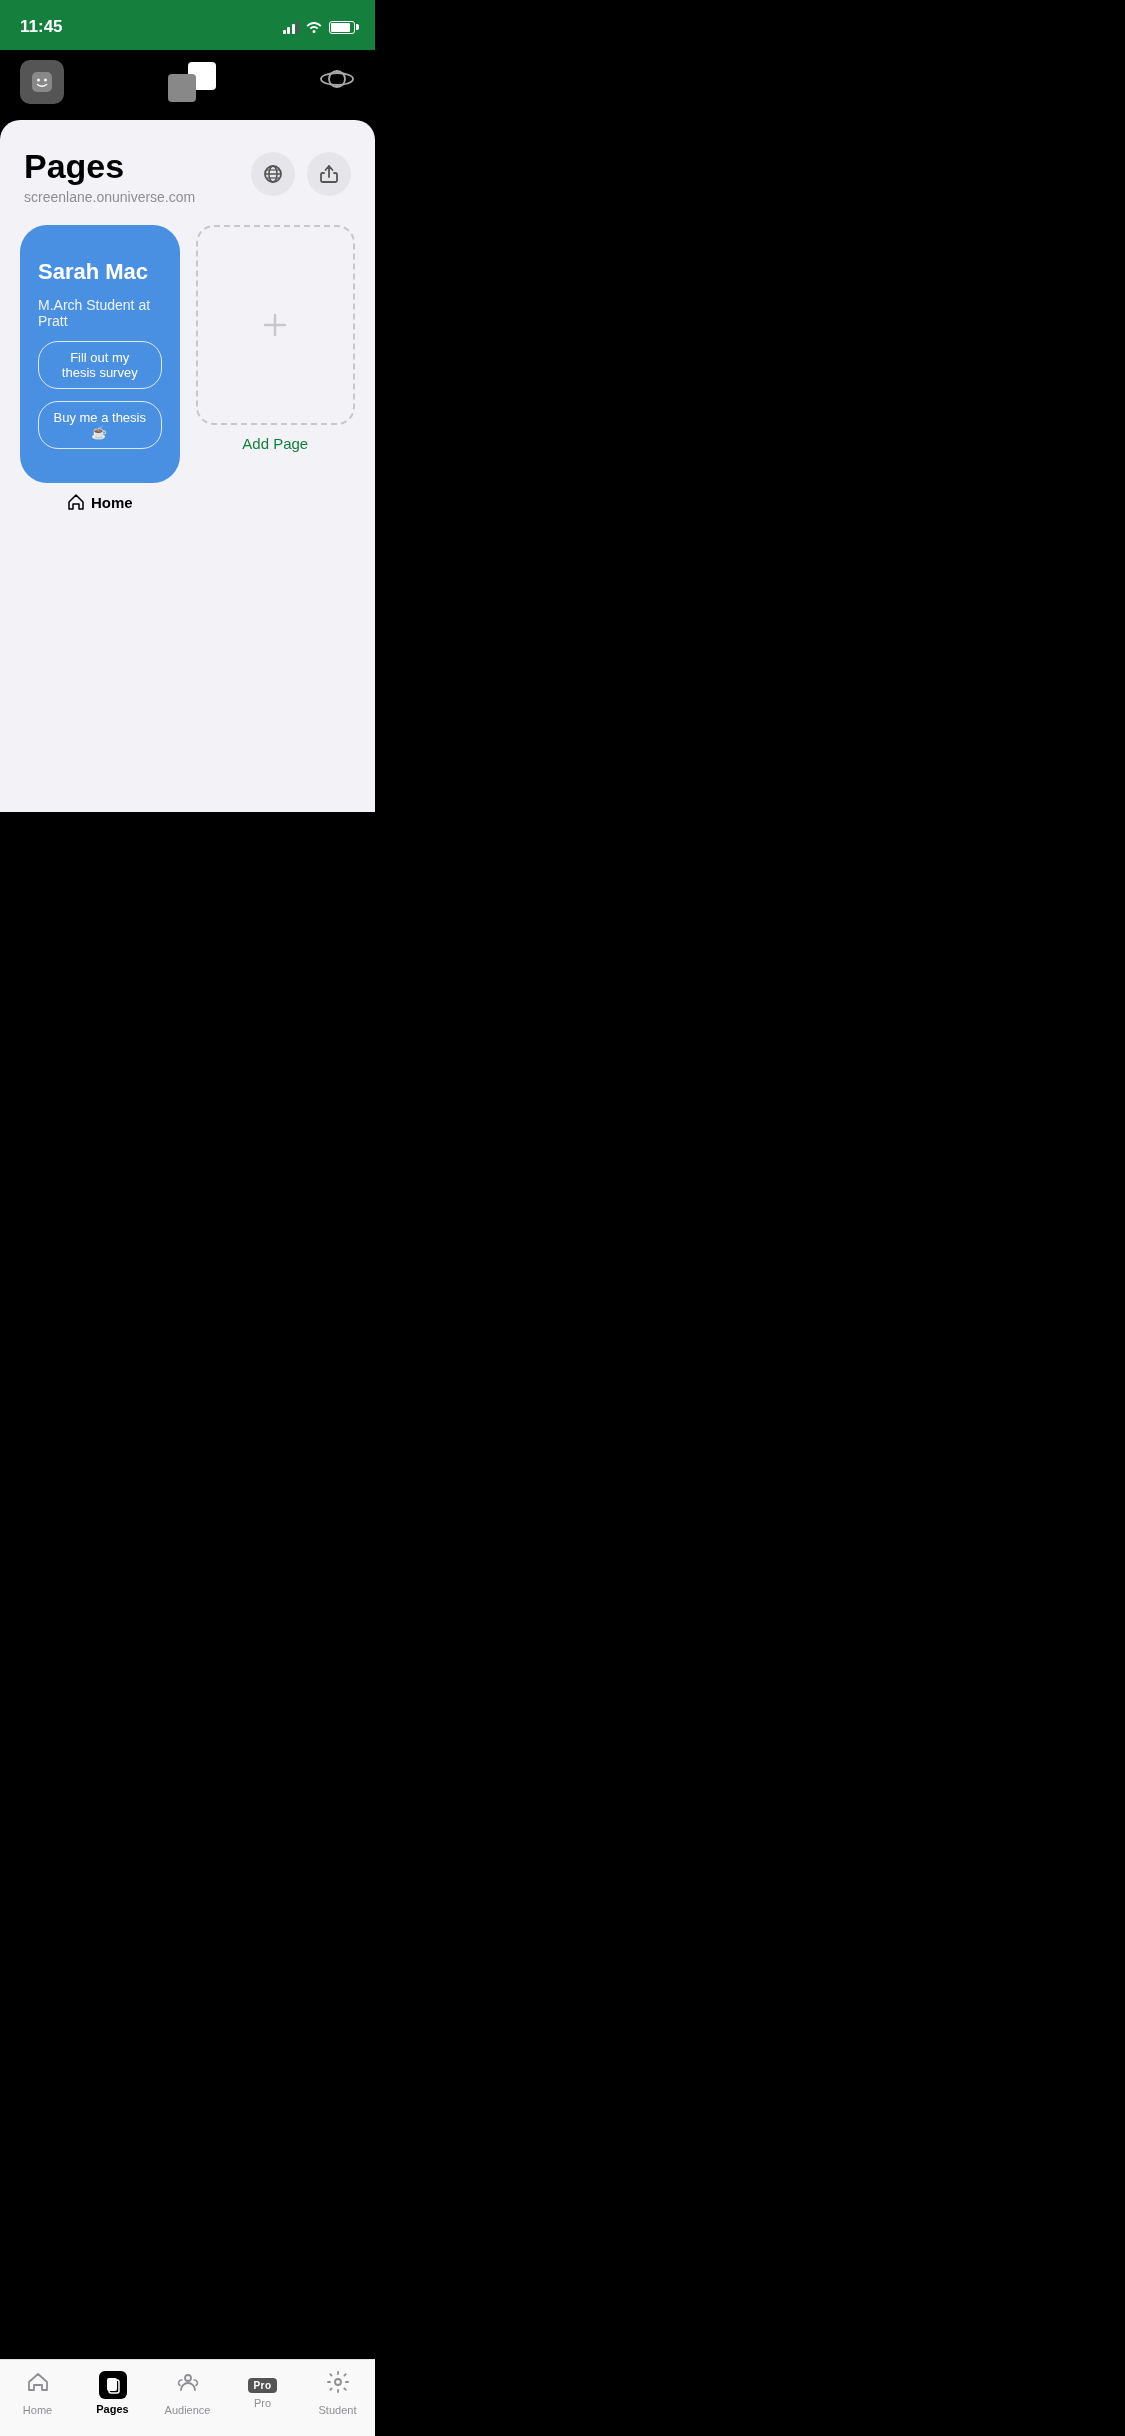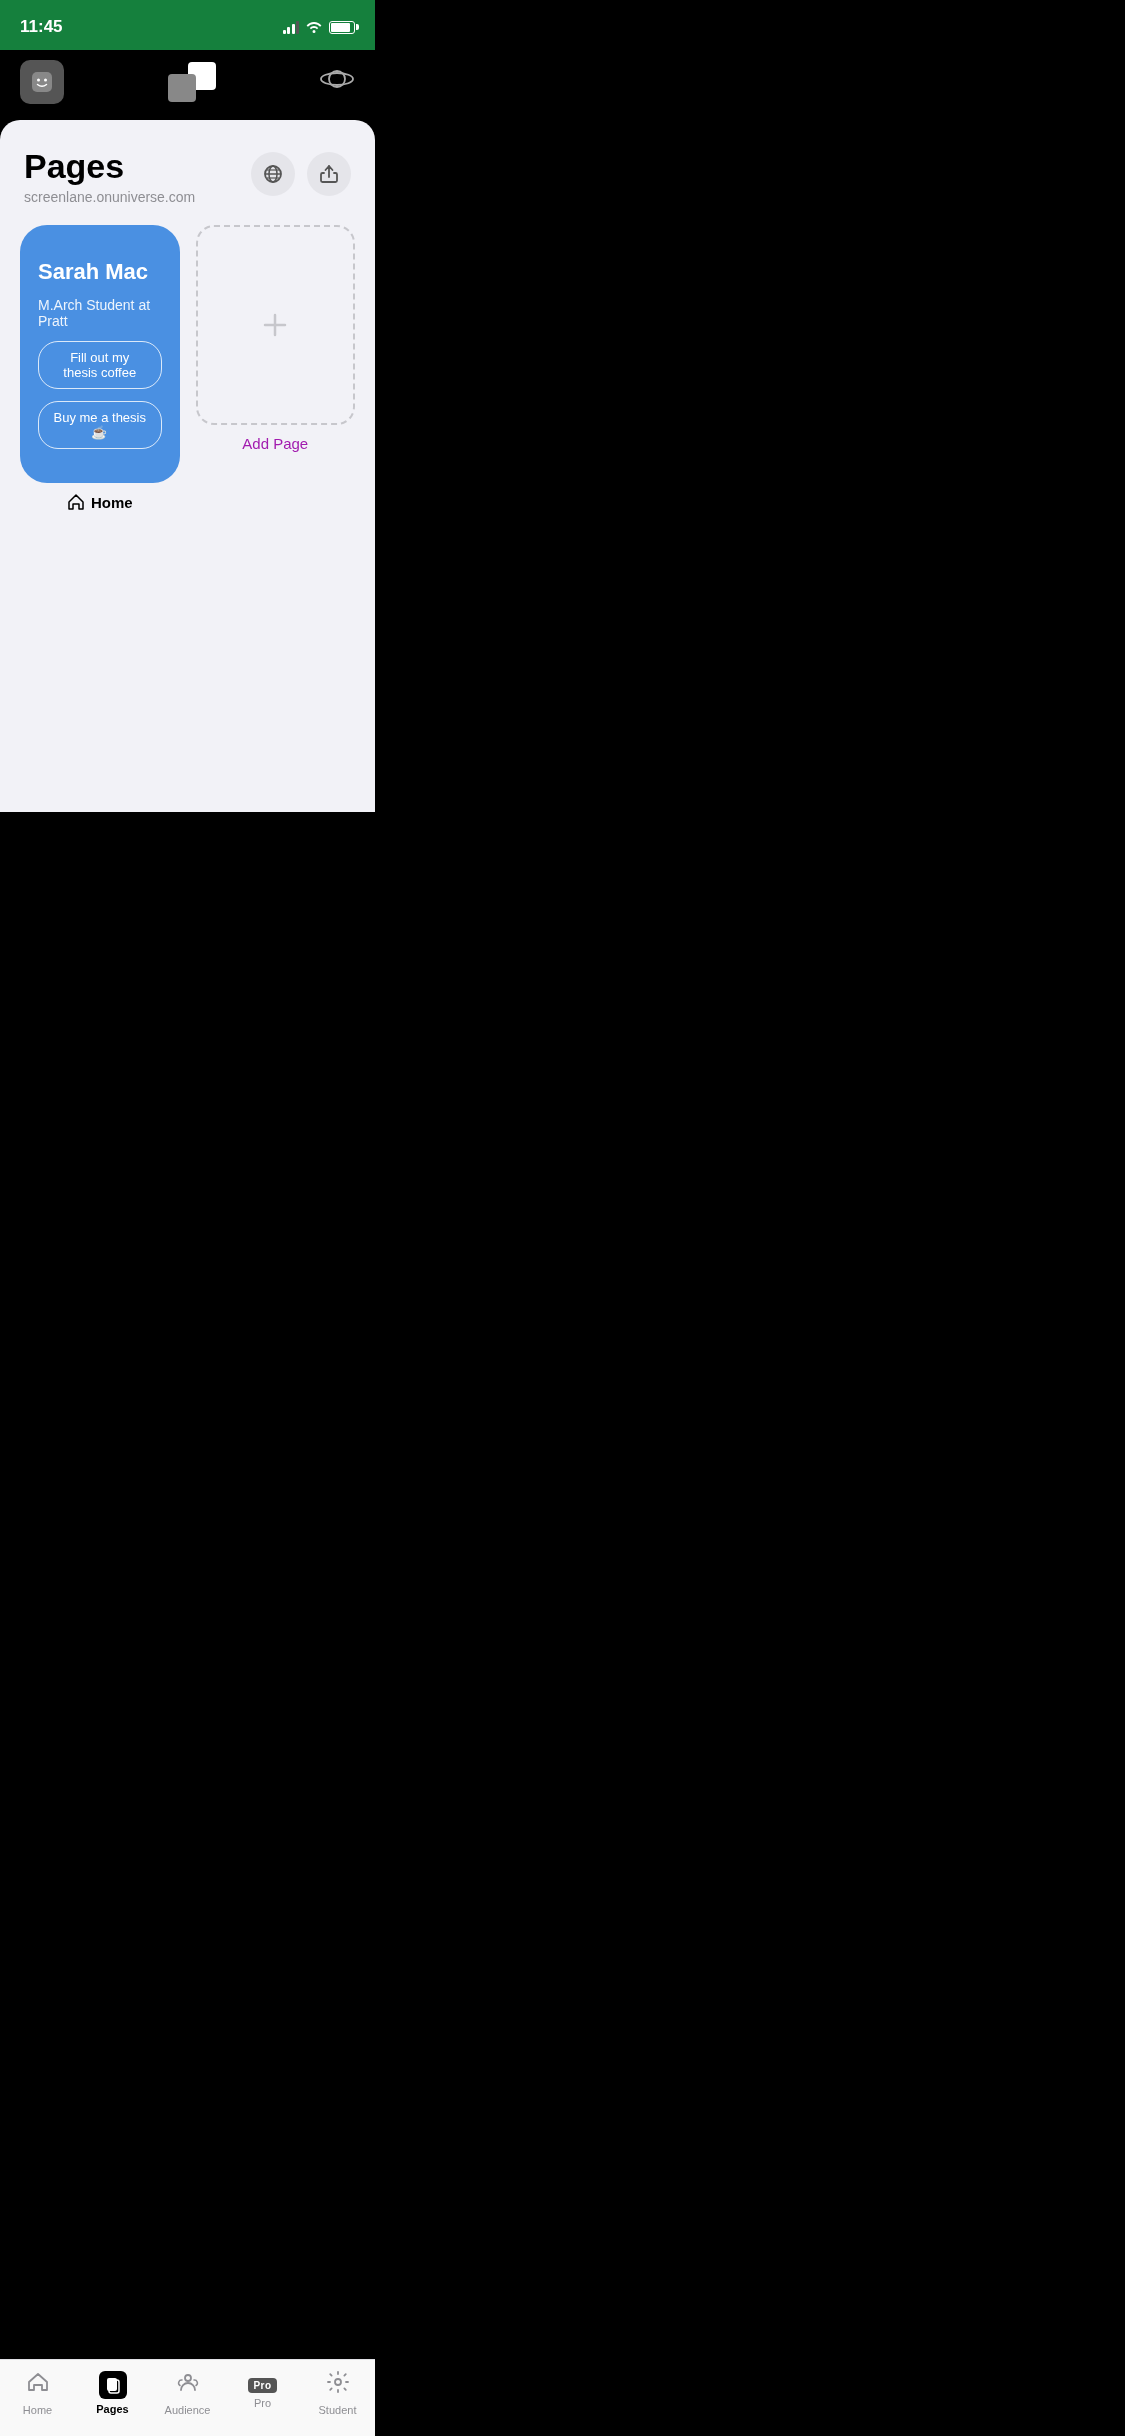--- a/index.html
+++ b/index.html
@@ -239,21 +239,21 @@
       display: flex;
       align-items: center;
       justify-content: center;
       gap: 6px;
     }
     .page-label-add {
       text-align: center;
       margin-top: 10px;
       font-size: 15px;
       font-weight: 500;
-      color: #a21caf;
+      color: #15803d;
     }
 
     
     .tab-bar {
       position: fixed;
       bottom: 0;
       left: 0;
       width: 375px;
       background: #f9f9f9;
       border-top: 1px solid #e0e0e5;
@@ -389,21 +389,21 @@
       </button>
     </div>
   </div>
 
   <div class="pages-grid">
 
     <div class="page-col">
       <div class="page-card-active">
         <div class="card-name">Sarah Mac</div>
         <div class="card-desc">M.Arch Student at Pratt</div>
-        <button class="card-btn">Fill out my thesis coffee</button>
+        <button class="card-btn">Fill out my thesis survey</button>
         <button class="card-btn">Buy me a thesis ☕</button>
       </div>
       <div class="page-label">
         <svg width="18" height="18" viewBox="0 0 18 18" fill="none">
           <path d="M2 9L9 2l7 7v7H12v-5H6v5H2V9z" stroke="#000" stroke-width="1.5" fill="none" stroke-linejoin="round"></path>
         </svg>
         <span>Home</span>
       </div>
     </div>
 

